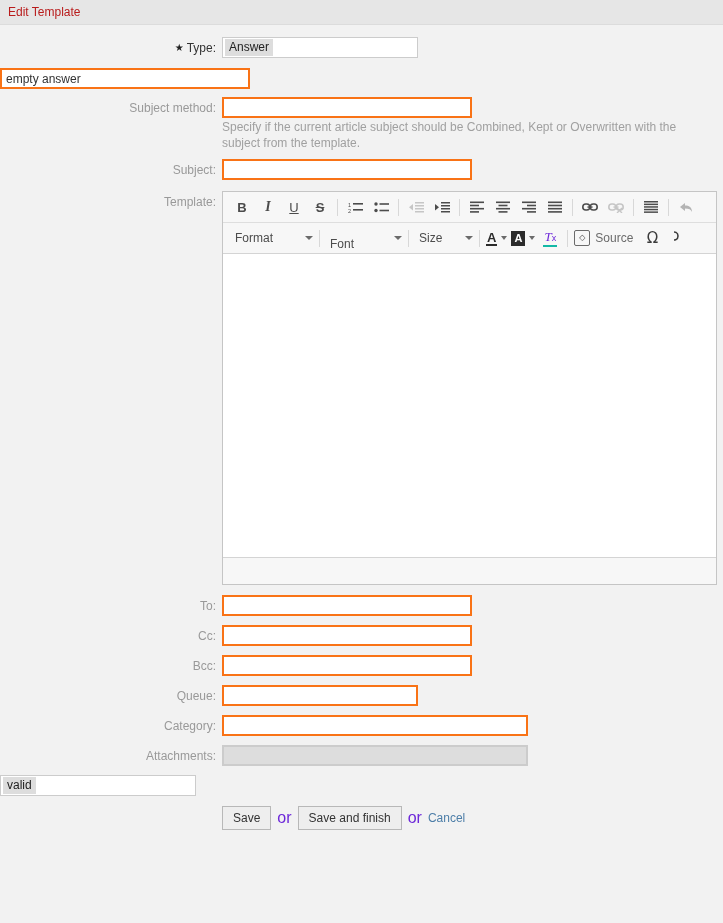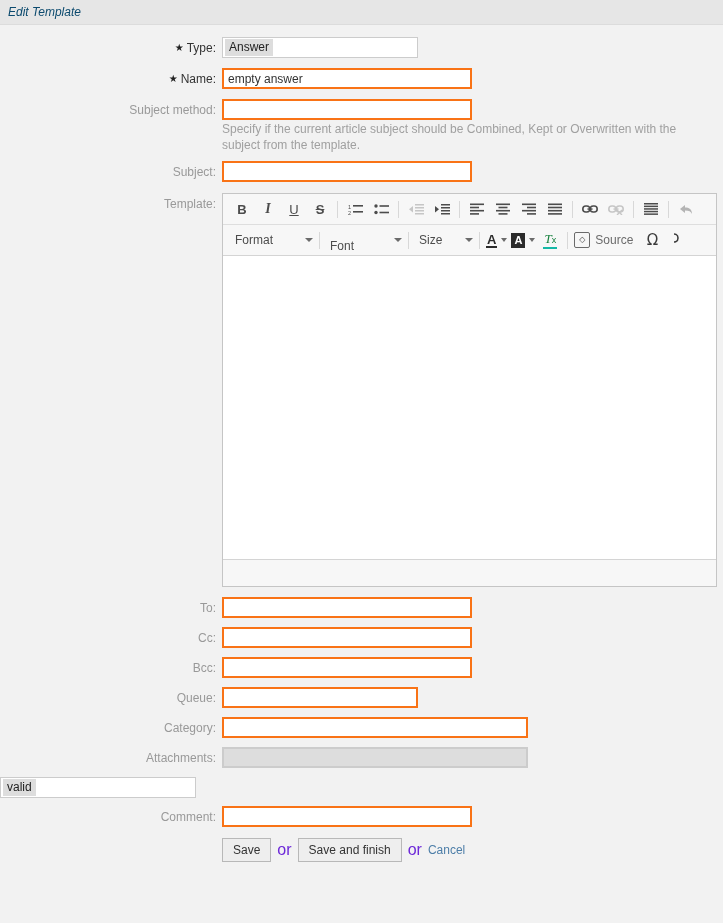--- a/index.html
+++ b/index.html
@@ -22,22 +22,21 @@
     height: 25px;
     background: #e6e6e6;
     border-bottom: 1px solid #dcdcdc;
     display: flex;
     align-items: center;
     padding-left: 8px;
     box-sizing: border-box;
   }
   .titlebar-text {
     font-size: 12px;
-    color: #0c4a6e;
-    font-style: italic;
+    color: #b91c1c;
   }
 
   
   .form {
     padding-top: 12px;
   }
   .row {
     display: flex;
     align-items: flex-start;
     margin-bottom: 8px;
@@ -203,21 +202,21 @@
   .glyph-a-box {
     font-weight: bold;
     font-size: 11px;
     color: #ffffff;
     background: #2b2b2b;
     line-height: 13px;
     padding: 1px 3px;
   }
   .glyph-tx {
     font-size: 13px;
-    color: #15803d;
+    color: #6d28d9;
     font-style: italic;
     font-family: "Liberation Serif", serif;
     border-bottom: 2px solid #14b8a6;
     line-height: 13px;
     padding: 0 1px;
   }
   .glyph-tx sub {
     font-style: normal;
     font-family: "Liberation Sans", sans-serif;
     font-size: 9px;
@@ -301,23 +300,20 @@
       <span class="star">★</span><span>Type:</span>
     </div>
     <div class="field-cell">
       <div class="selectbox w196">
         <span class="token">Answer</span>
       </div>
     </div>
   </div>
 
   <div class="row">
-    <div class="label-cell dark">
-      <span class="star">★</span><span>Name:</span>
-    </div>
     <div class="field-cell">
       <input class="txt w250" type="text" value="empty answer" style="">
     </div>
   </div>
 
   <div class="row">
     <div class="label-cell">
       <span>Subject method:</span>
     </div>
     <div class="field-cell">
@@ -554,28 +550,20 @@
   </div>
 
   <div class="row">
     <div class="field-cell">
       <div class="selectbox w196">
         <span class="token">valid</span>
       </div>
     </div>
   </div>
 
-  <div class="row">
-    <div class="label-cell">
-      <span>Comment:</span>
-    </div>
-    <div class="field-cell">
-      <input class="txt w250" type="text" value="" style="">
-    </div>
-  </div>
 
   <div class="row">
     <div class="label-cell"></div>
     <div class="field-cell">
       <div class="buttons">
         <button class="btn" type="button">Save</button>
         <span class="or">or</span>
         <button class="btn" type="button">Save and finish</button>
         <span class="or">or</span>
         <a class="lnk" href="#">Cancel</a>

